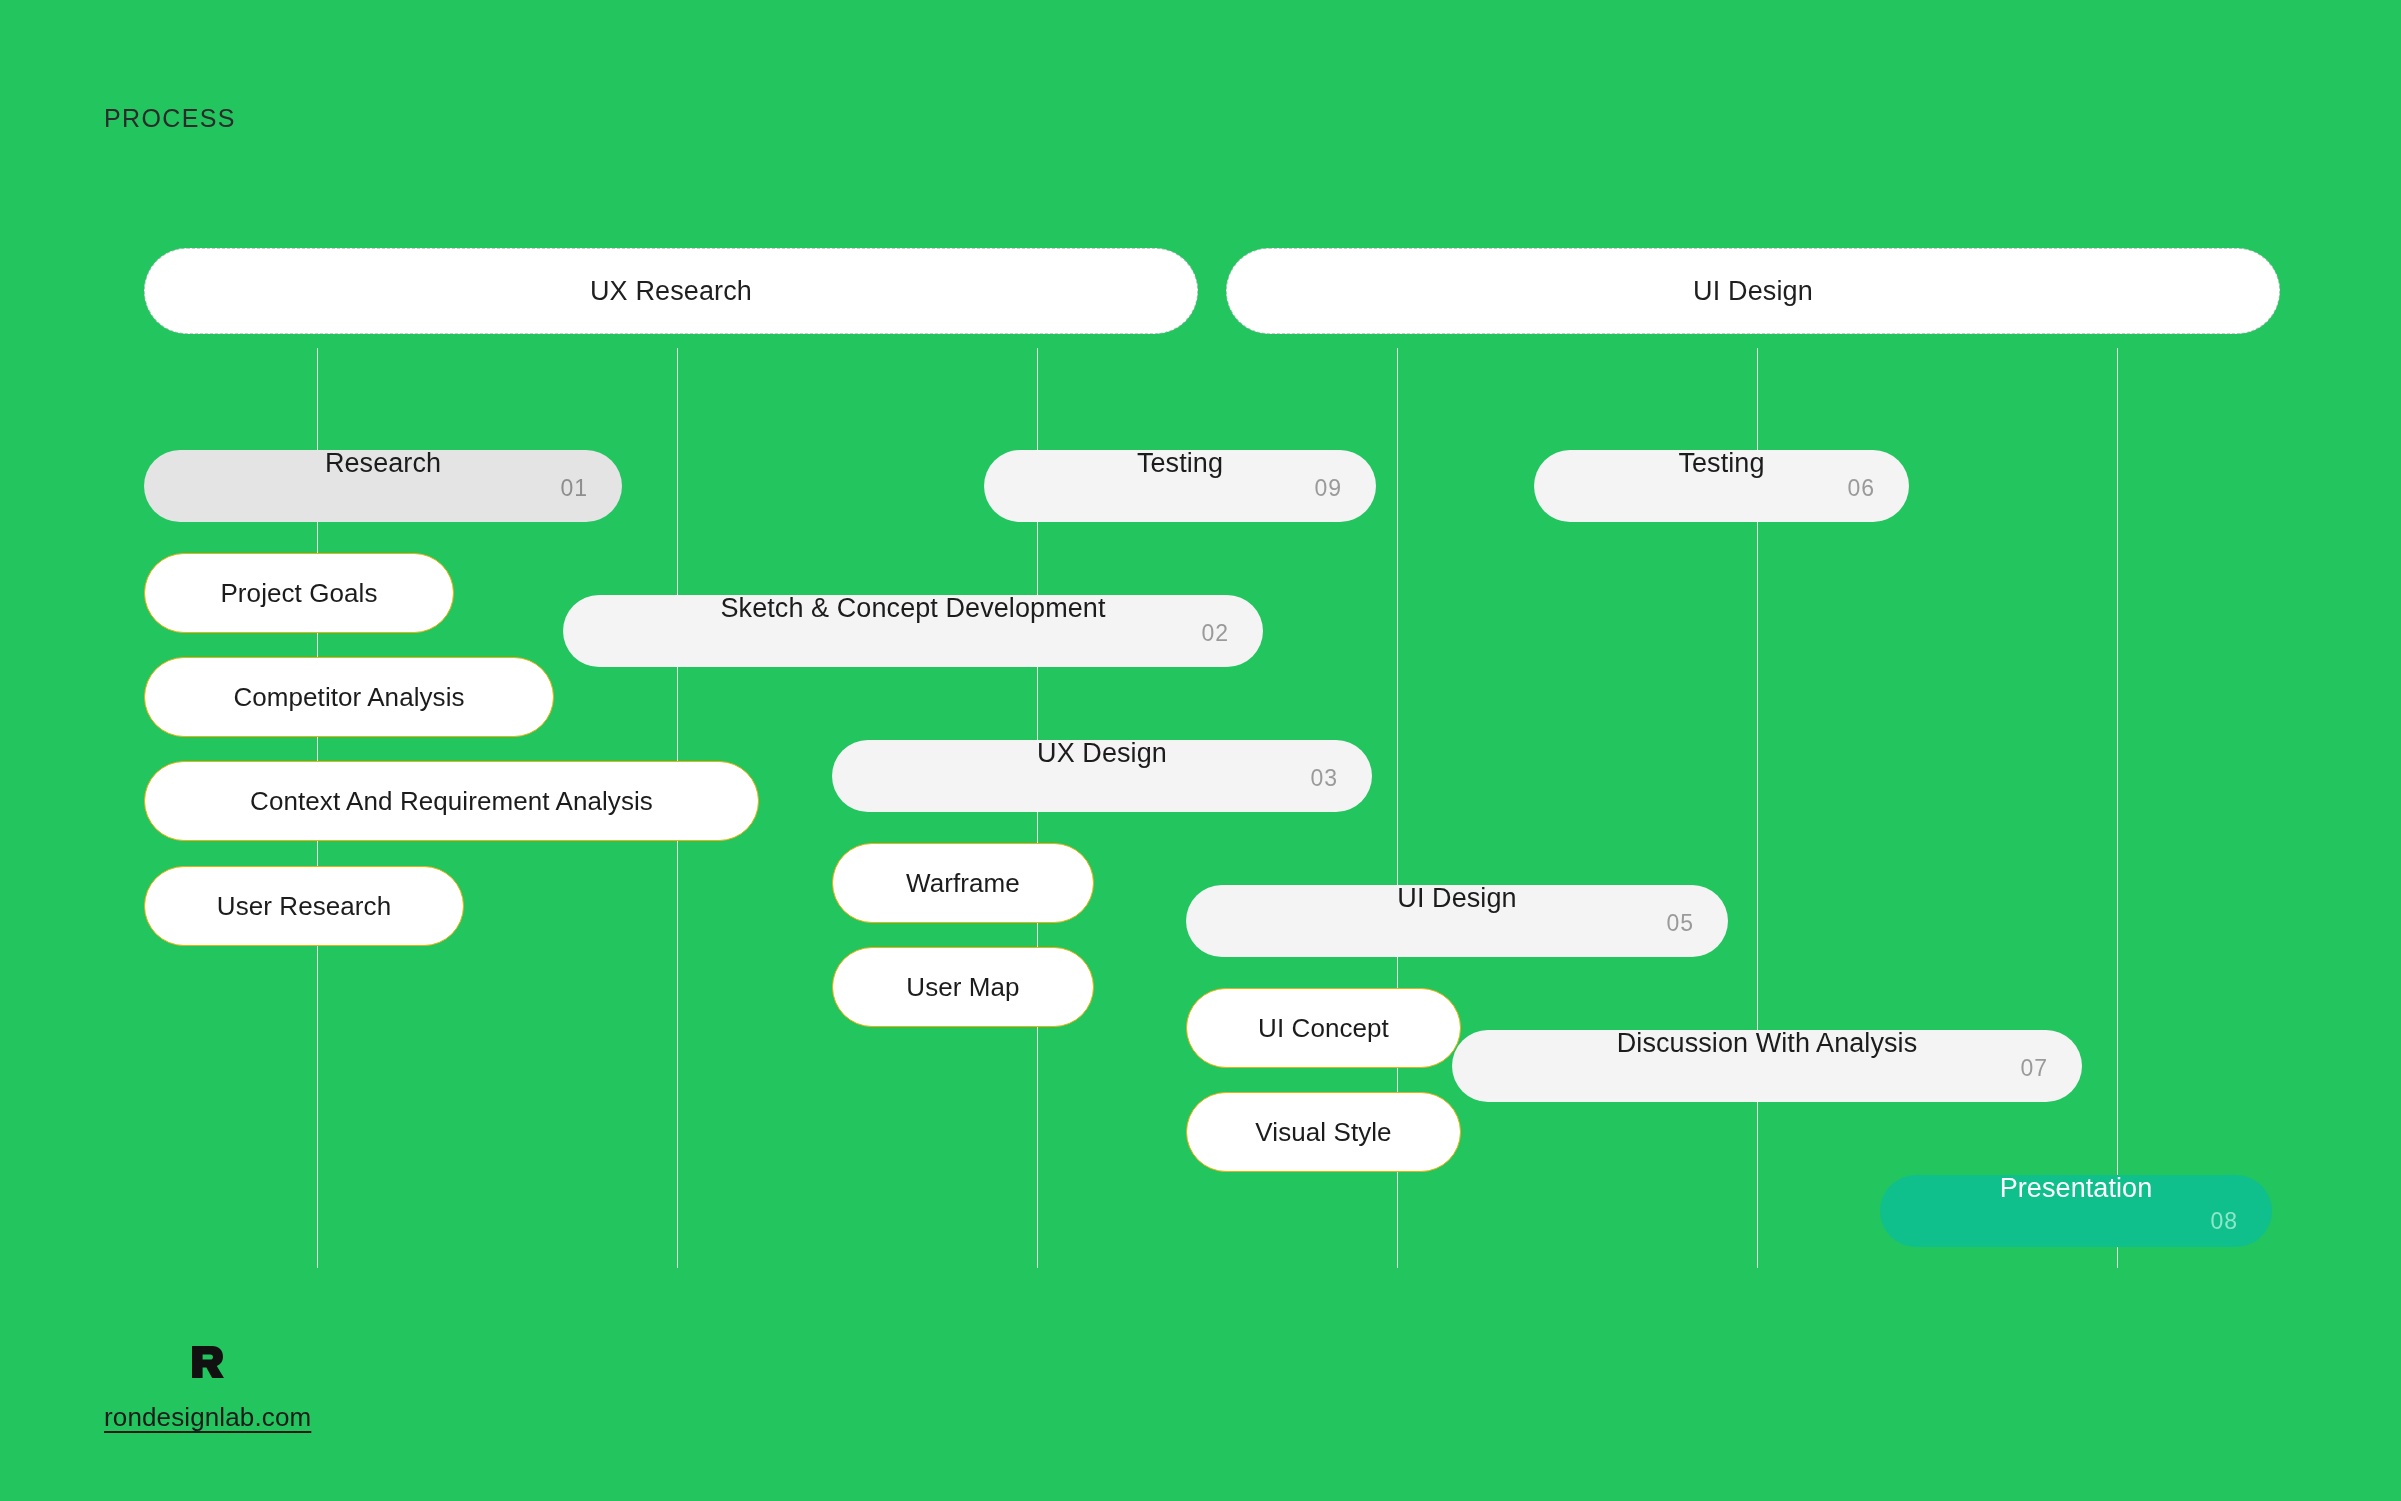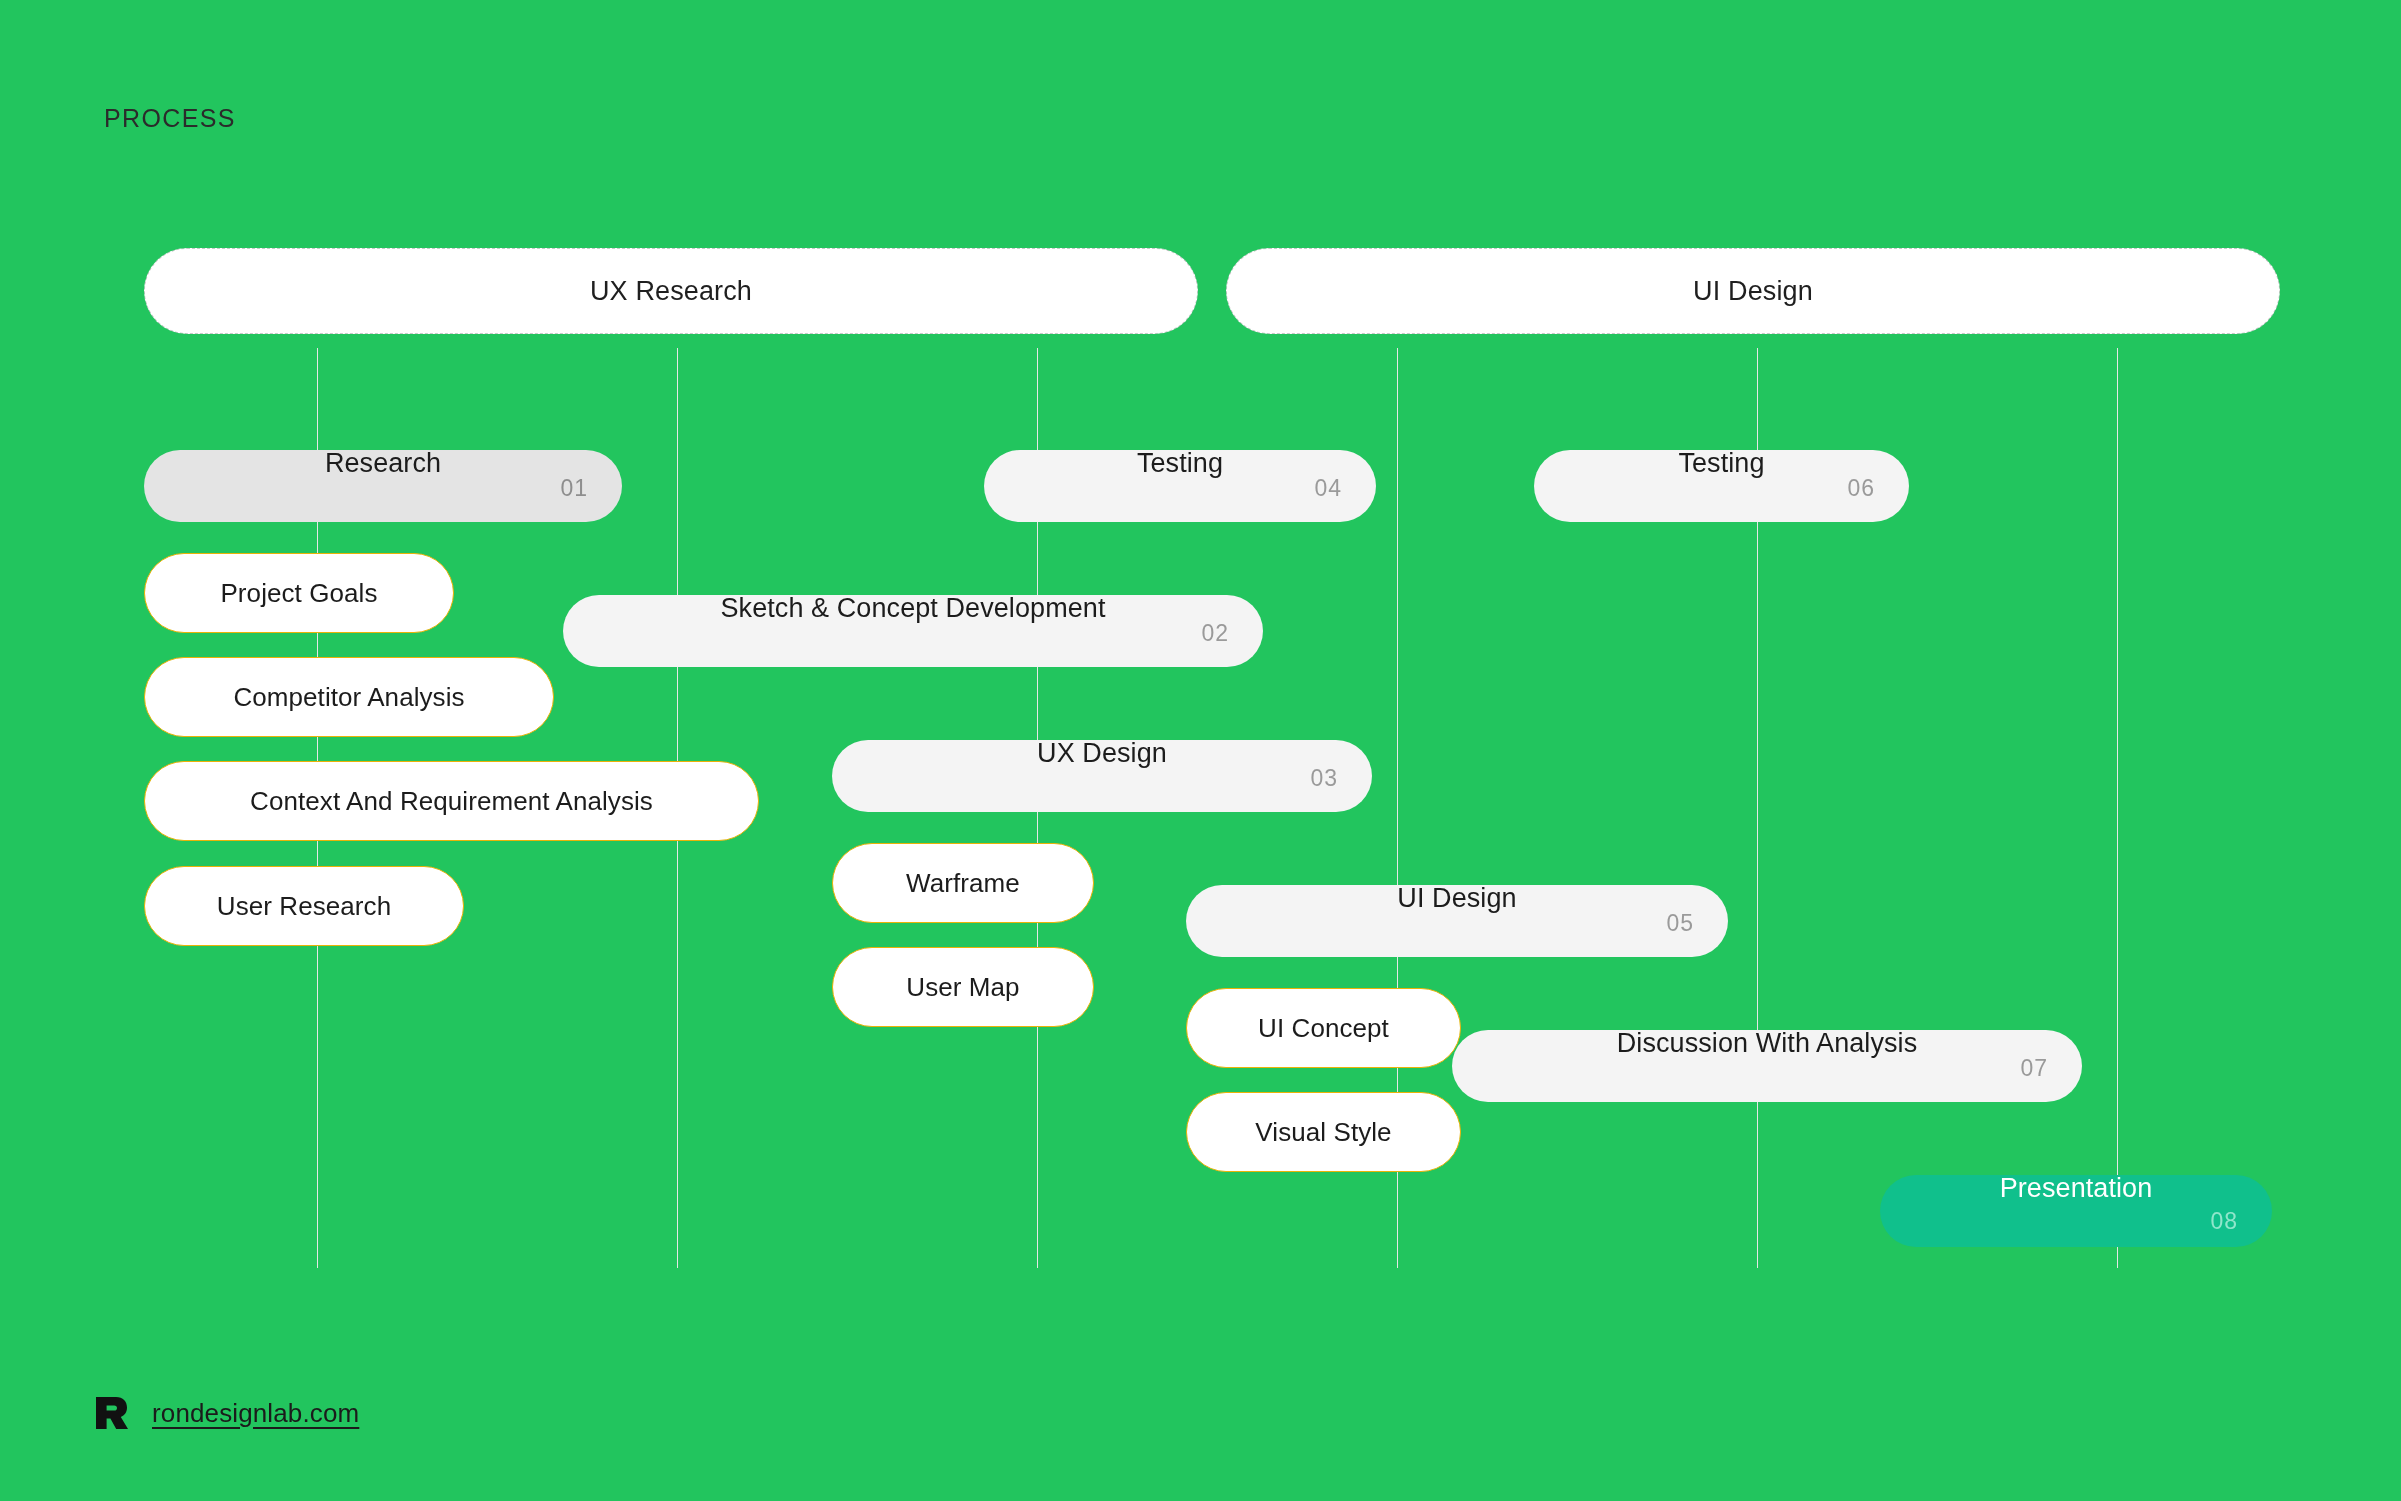--- a/index.html
+++ b/index.html
@@ -123,25 +123,26 @@
     justify-content: center;
   }
   .pill.sub .title {
     font-size: 26px;
     color: #1c1c1c;
   }
 
   
   .footer {
     position: absolute;
-    left: 92px;
+    left: 104px;
     bottom: 68px;
     display: flex;
     align-items: center;
     gap: 20px;
+    flex-direction: column;
   }
   .logo-mark {
     width: 40px;
     height: 40px;
     display: block;
   }
   .footer-link {
     font-size: 26px;
     color: #1b1b1b;
     text-decoration: underline;
@@ -206,21 +207,21 @@
       <div class="pill step" style="left: 563px; top: 595px; width: 700px;">
         <span class="title">Sketch &amp; Concept Development</span>
         <span class="num">02</span>
       </div>
       <div class="pill step" style="left: 832px; top: 740px; width: 540px;">
         <span class="title">UX Design</span>
         <span class="num">03</span>
       </div>
       <div class="pill step" style="left: 984px; top: 450px; width: 392px;">
         <span class="title">Testing</span>
-        <span class="num">04</span>
+        <span class="num">09</span>
       </div>
       <div class="pill step" style="left: 1186px; top: 885px; width: 542px;">
         <span class="title">UI Design</span>
         <span class="num">05</span>
       </div>
       <div class="pill step" style="left: 1534px; top: 450px; width: 375px;">
         <span class="title">Testing</span>
         <span class="num">06</span>
       </div>
       <div class="pill step" style="left: 1452px; top: 1030px; width: 630px;">

